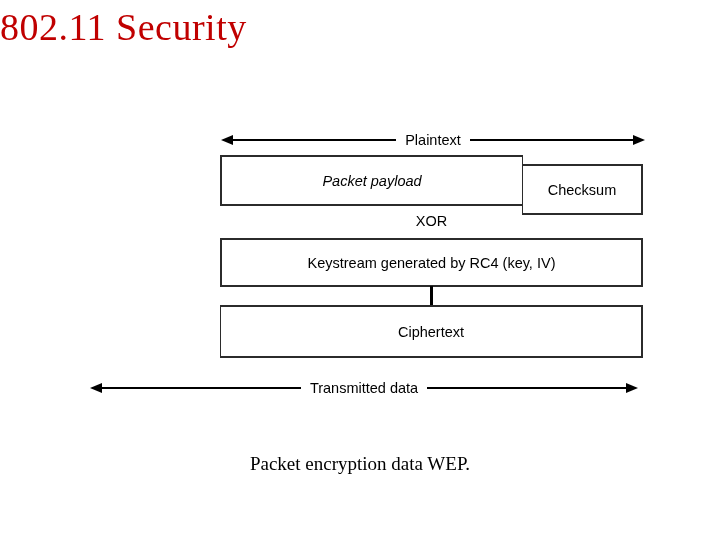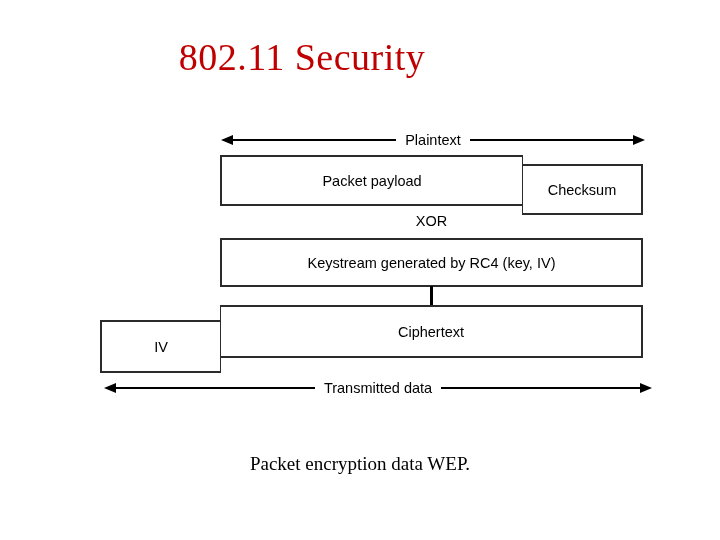--- a/index.html
+++ b/index.html
@@ -16,23 +16,23 @@
   .slide {
     position: relative;
     width: 720px;
     height: 540px;
   }
 
   
   .slide-title {
     position: absolute;
     left: 0;
-    top: 35px;
+    top: 5px;
     width: 604px;
-    text-align: center;
+    text-align: left;
     font-family: "Liberation Serif", serif;
     font-size: 38px;
     line-height: 44px;
     color: #c00000;
     letter-spacing: 0.5px;
   }
 
   
   .diagram {
     position: absolute;
@@ -57,20 +57,21 @@
     color: #000000;
     white-space: nowrap;
   }
 
   .box-payload {
     left: 220px;
     top: 155px;
     width: 303px;
     height: 51px;
     border-right-width: 1px;
+    font-style: italic;
   }
   .box-checksum {
     left: 522px;
     top: 146px;
     width: 121px;
     height: 51px;
     border-left-width: 1px;
     margin-top: 18px;
   }
   .box-keystream {
@@ -134,21 +135,21 @@
   }
   .span-arrow .head.left  { border-right: 12px solid #000000; }
   .span-arrow .head.right { border-left: 12px solid #000000; }
 
   .arrow-plaintext {
     left: 221px;
     top: 131px;
     width: 424px;
   }
   .arrow-transmitted {
-    left: 104px;
+    left: 90px;
     top: 379px;
     width: 548px;
   }
 
   
   .down-arrow {
     position: absolute;
     left: 427px;
     top: 286px;
     width: 9px;
@@ -207,21 +208,20 @@
 
     <div class="xor-label">XOR</div>
 
     <div class="box box-keystream">Keystream generated by RC4 (key, IV)</div>
 
     <div class="down-arrow">
       <span class="shaft"></span>
       <span class="tip"></span>
     </div>
 
-    <div class="box box-iv">IV</div>
     <div class="box box-ciphertext">Ciphertext</div>
 
     <div class="span-arrow arrow-transmitted">
       <span class="head left"></span>
       <span class="line"></span>
       <span class="cap">Transmitted data</span>
       <span class="line"></span>
       <span class="head right"></span>
     </div>
 

